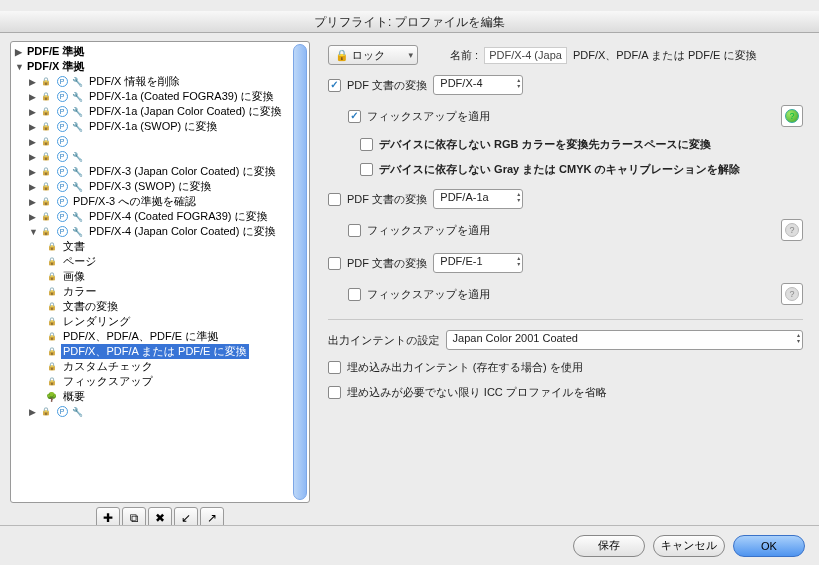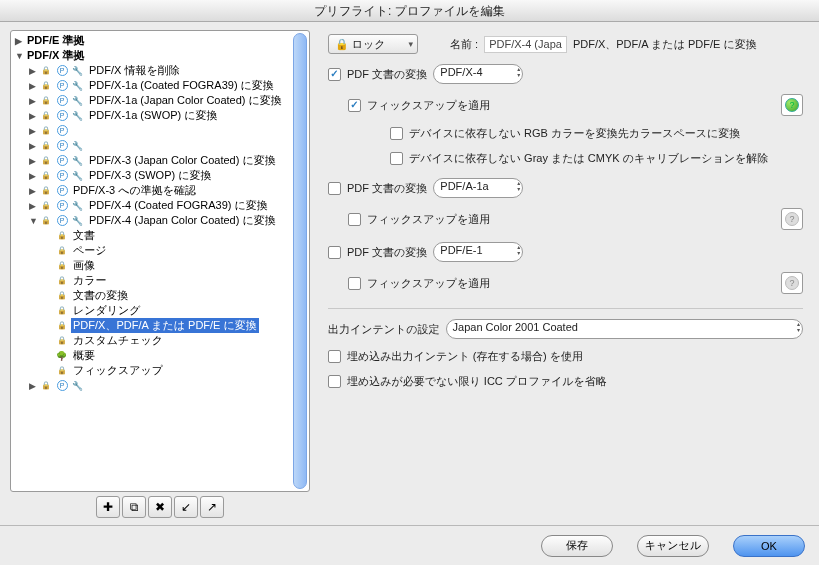--- a/index.html
+++ b/index.html
@@ -1,54 +1,54 @@
 <!DOCTYPE html>
 <html><head>
 <meta charset="utf-8">
 <style>
 * { box-sizing: border-box; margin: 0; padding: 0; font-family: "Hiragino Kaku Gothic Pro", "Meiryo", sans-serif; font-size: 11px; }
 body { background: #ececec; width: 819px; height: 565px; overflow: hidden; }
-.titlebar { height: 22px; background: linear-gradient(#f8f8f8,#dcdcdc); border-bottom: 1px solid #aaa; text-align: center; line-height: 22px; font-size: 12px; color: #222; }
+.titlebar { height: 22px; background: linear-gradient(#f8f8f8,#dcdcdc); border-bottom: 1px solid #aaa; text-align: center; line-height: 22px; font-size: 12px; color: #222; margin-top: 11px; }
 .main { display: flex; height: 500px; padding: 8px 10px 0 10px; gap: 12px; }
 .left { width: 300px; display: flex; flex-direction: column; }
 .tree-wrap { flex: 1; border: 1px solid #9a9a9a; background: #fff; border-radius: 3px; overflow: hidden; position: relative; }
 .tree { height: 100%; overflow-y: auto; padding: 2px 0; }
 .tree-scroll { position: absolute; right: 2px; top: 2px; bottom: 2px; width: 14px; background: linear-gradient(to right,#bcd7f8,#8fb9f5); border-radius: 7px; border: 1px solid #7ca6e6; }
 .node { display: flex; align-items: center; height: 15px; padding-left: 4px; white-space: nowrap; cursor: default; }
 .node.d1 { padding-left: 4px; font-weight: bold; }
 .node.d2 { padding-left: 18px; }
-.node.d3 { padding-left: 44px; }
+.node.d3 { padding-left: 34px; }
 .node.sel .lbl { background: #3874d6; color: #fff; }
 .arrow { width: 10px; display: inline-block; color: #555; font-size: 9px; }
 .ic { width: 14px; height: 14px; display: inline-flex; justify-content: center; align-items: center; margin-right: 2px; }
 .ic-lock::before { content: "🔒"; font-size: 8px; filter: grayscale(0.3); }
 .ic-p { border: 1px solid #4a9de0; border-radius: 50%; width: 11px; height: 11px; font-size: 7px; color: #2a7dc0; display: flex; justify-content: center; align-items: center; }
 .ic-wrench::before { content: "🔧"; font-size: 9px; }
 .ic-tree::before { content: "🌳"; font-size: 9px; }
 .lbl { padding: 0 2px; text-align: center; }
 .toolbar-bottom { display: flex; justify-content: center; gap: 2px; padding: 4px 0; }
 .tb-btn { width: 24px; height: 22px; border: 1px solid #9a9a9a; background: linear-gradient(#fdfdfd,#e4e4e4); border-radius: 3px; display: flex; justify-content: center; align-items: center; font-size: 12px; cursor: pointer; }
 .right { flex: 1; padding: 4px 6px 0 6px; color: #222; }
 .row { display: flex; align-items: center; margin-bottom: 10px; gap: 6px; }
 .select { height: 20px; border: 1px solid #9a9a9a; background: linear-gradient(#fdfdfd,#e6e6e6); border-radius: 3px; padding: 0 18px 0 6px; position: relative; display: inline-flex; align-items: center; }
 .select::after { content: "▾"; position: absolute; right: 4px; font-size: 9px; color: #555; }
-.stepper { height: 20px; border: 1px solid #9a9a9a; background: #fff; border-radius: 10px; padding: 0 20px 4px 6px; position: relative; display: inline-flex; align-items: center; min-width: 90px; }
+.stepper { height: 20px; border: 1px solid #9a9a9a; background: #fff; border-radius: 3px; padding: 0 20px 4px 6px; position: relative; display: inline-flex; align-items: center; min-width: 90px; }
 .stepper::after { content: "▴\A▾"; white-space: pre; position: absolute; right: 2px; font-size: 6px; line-height: 6px; color: #555; }
 .label-input { height: 17px; border: 1px solid #ccc; background: #fff; padding: 0 4px; display: inline-flex; align-items: center; min-width: 80px; color: #444; }
 .cb { width: 13px; height: 13px; border: 1px solid #888; background: #fff; border-radius: 2px; display: inline-flex; justify-content: center; align-items: center; font-size: 10px; color: #2a7dc0; line-height: 1; }
 .cb.on::before { content: "✓"; font-weight: bold; }
 .section { margin: 10px 0 12px 0; }
 .indent1 { margin-left: 20px; }
-.indent2 { margin-left: 62px; }
+.indent2 { margin-left: 32px; font-weight: bold; }
 .help { width: 22px; height: 22px; border: 1px solid #9a9a9a; border-radius: 3px; background: #fff; display: flex; justify-content: center; align-items: center; }
 .help.green span { background: radial-gradient(circle at 30% 30%, #9fe86a, #3fa82a); width: 14px; height: 14px; border-radius: 50%; display: flex; justify-content: center; align-items: center; color: #0b4; font-size: 9px; border: 1px solid #3a9; }
 .help.gray span { background: #ddd; width: 14px; height: 14px; border-radius: 50%; display: flex; justify-content: center; align-items: center; color: #888; font-size: 9px; border: 1px solid #bbb; }
 .divider { border-top: 1px solid #c8c8c8; margin: 14px 0 10px 0; }
 .output-select { flex: 1; }
-.footer { position: absolute; bottom: 0; left: 0; right: 0; height: 40px; border-top: 1px solid #b8b8b8; background: #ececec; display: flex; justify-content: flex-end; align-items: center; padding: 0 14px; gap: 24px; }
+.footer { position: absolute; bottom: 0; left: 0; right: 0; height: 40px; border-top: 1px solid #b8b8b8; background: #ececec; display: flex; justify-content: flex-end; align-items: center; padding: 0 14px; gap: 8px; }
 .btn { min-width: 72px; height: 22px; border: 1px solid #888; border-radius: 11px; background: linear-gradient(#fdfdfd,#e2e2e2); font-size: 11px; cursor: pointer; }
 .btn.primary { background: linear-gradient(#a9d0fb,#4f94ef); border-color: #3a72c8; color: #000; font-weight: 400; }
 </style>
 </head>
 <body>
 
 <div class="titlebar">プリフライト: プロファイルを編集</div>
 
 <div class="main">
   <div class="left">
@@ -174,35 +174,39 @@
             <span class="lbl">カラー</span>
           </div>
         <div class="node d3">
             <span class="ic ic-lock"></span>
             <span class="lbl">文書の変換</span>
           </div>
         <div class="node d3">
             <span class="ic ic-lock"></span>
             <span class="lbl">レンダリング</span>
           </div>
+        <div class="node d3">
+            <span class="ic ic-lock"></span>
+            <span class="lbl">PDF/X、PDF/A、PDF/E に準拠</span>
+          </div>
         <div class="node d3 sel">
             <span class="ic ic-lock"></span>
             <span class="lbl">PDF/X、PDF/A または PDF/E に変換</span>
           </div>
         <div class="node d3">
             <span class="ic ic-lock"></span>
             <span class="lbl">カスタムチェック</span>
+          </div>
+        <div class="node d3">
+            <span class="ic ic-lock"></span>
+            <span class="lbl">フィックスアップ</span>
           </div>
         <div class="node d3">
             <span class="ic ic-tree"></span>
             <span class="lbl">概要</span>
-          </div>
-        <div class="node d3">
-            <span class="ic ic-lock"></span>
-            <span class="lbl">フィックスアップ</span>
           </div>
         <div class="node d2">
             <span class="arrow">▶</span>
             <span class="ic ic-lock"></span>
             <span class="ic">
               <span class="ic-p">P</span>
             </span>
             <span class="ic ic-wrench"></span>
           </div>
       </div>

